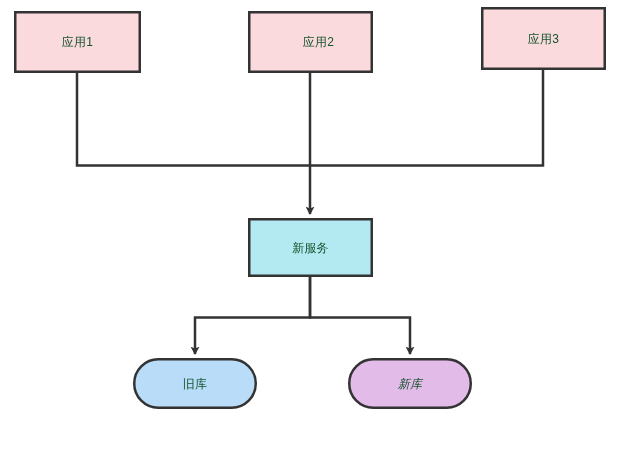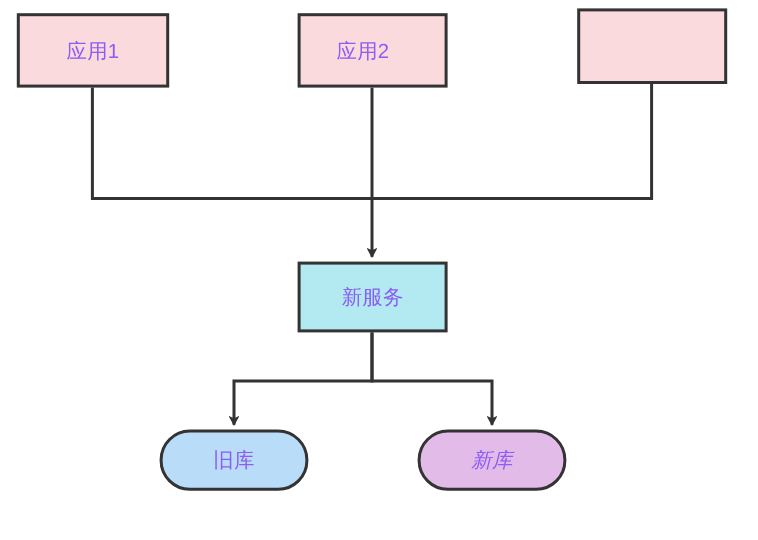--- a/index.html
+++ b/index.html
@@ -22,22 +22,22 @@
     left: 0;
     top: 0;
     width: 632px;
     height: 450px;
   }
   .node-label {
     position: absolute;
     display: flex;
     align-items: center;
     justify-content: center;
-    color: #8b5cf6;
-    font-size: 17px;
+    color: #14532d;
+    font-size: 12px;
     line-height: 1;
     letter-spacing: 0.2px;
     white-space: nowrap;
     pointer-events: none;
   }
 </style>
 </head>
 <body>
 
 <div id="diagram-root">
@@ -61,18 +61,19 @@
       <rect x="15.25" y="12.25" width="124.5" height="59.5" fill="#fadadd"></rect>
       <rect x="249.25" y="12.25" width="122.5" height="59.5" fill="#fadadd"></rect>
       <rect x="482.25" y="8.25" width="122.5" height="60.5" fill="#fadadd"></rect>
       <rect x="249.25" y="219.25" width="122.5" height="56.5" fill="#b3e9f0"></rect>
       <rect x="134.25" y="359.25" width="121.5" height="48.5" rx="24" ry="24" fill="#b9dcf8"></rect>
       <rect x="349.25" y="359.25" width="121.5" height="48.5" rx="24" ry="24" fill="#e2bbe8"></rect>
     </g>
   </svg>
 
   <div class="node-label" style="left:14px; top:11px; width:127px; height:62px;">应用1</div>
-  <div class="node-label" style="left:240px; top:11px; width:125px; height:62px;">应用2</div>
+  <div class="node-label" style="left:256px; top:11px; width:125px; height:62px;">应用2</div>
+  <div class="node-label" style="left:481px; top:7px; width:125px; height:63px;">应用3</div>
   <div class="node-label" style="left:133px; top:358px; width:124px; height:51px;">旧库</div>
   <div class="node-label" style="left:248px; top:218px; width:125px; height:59px;">新服务</div>
   <div class="node-label" style="left:348px; top:358px; width:124px; height:51px;font-style:italic;">新库</div>
 
 </div>
 
 </body></html>

